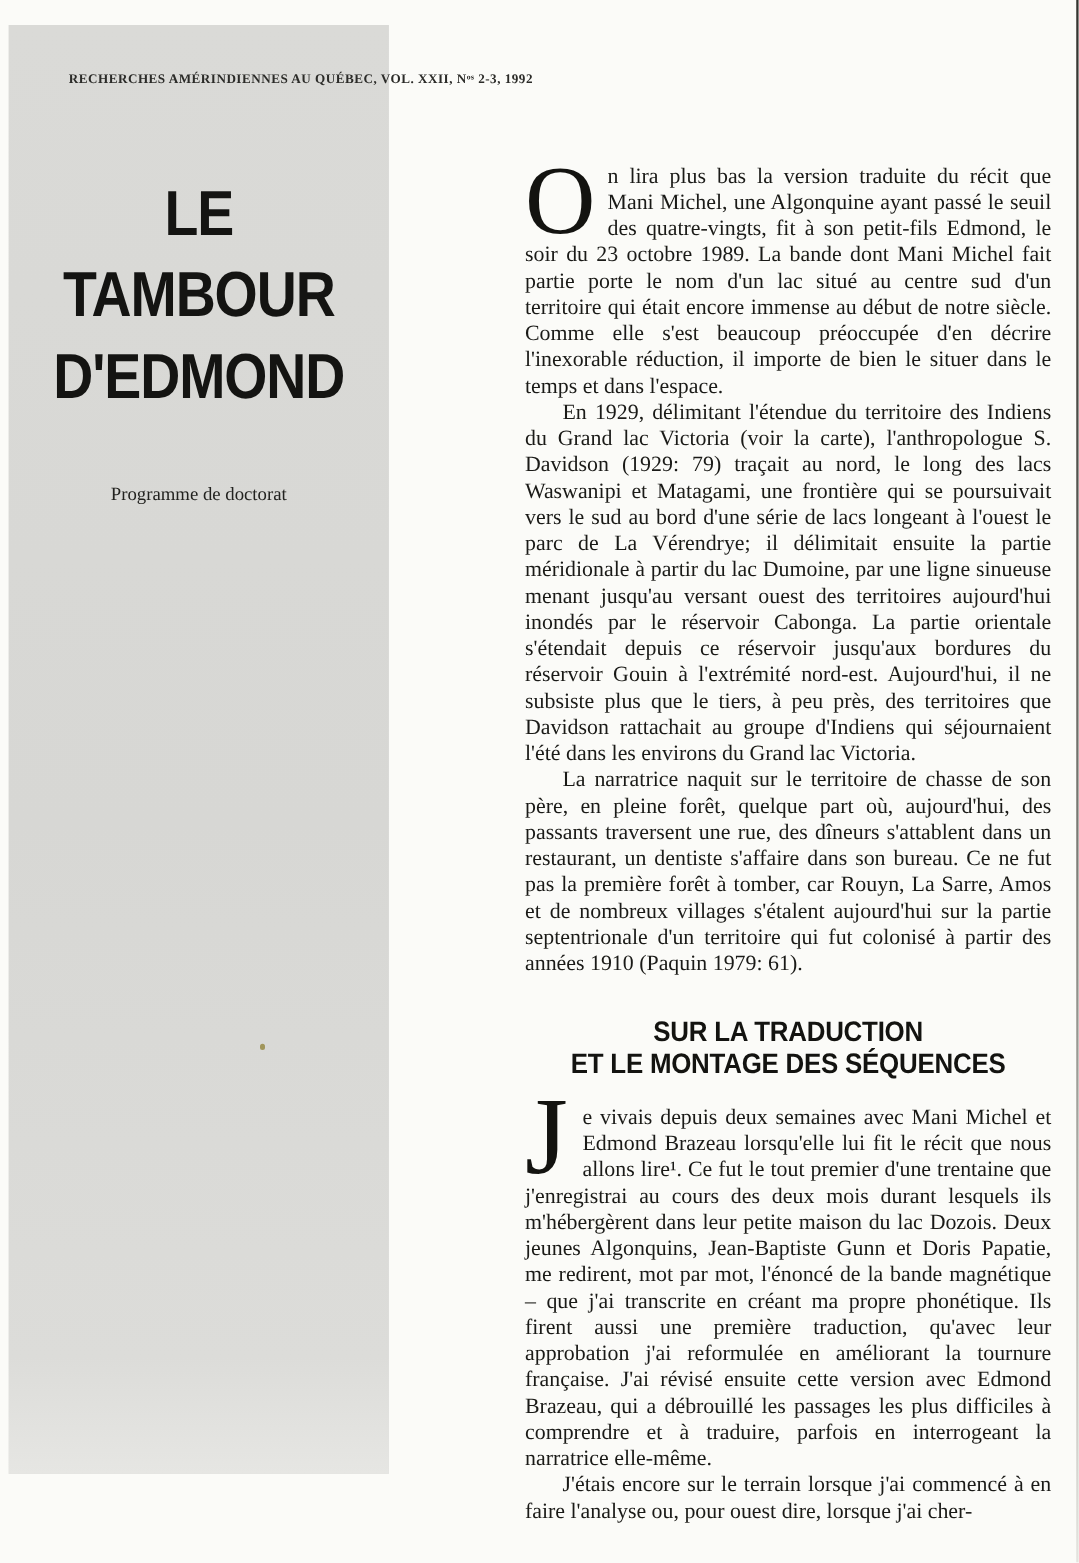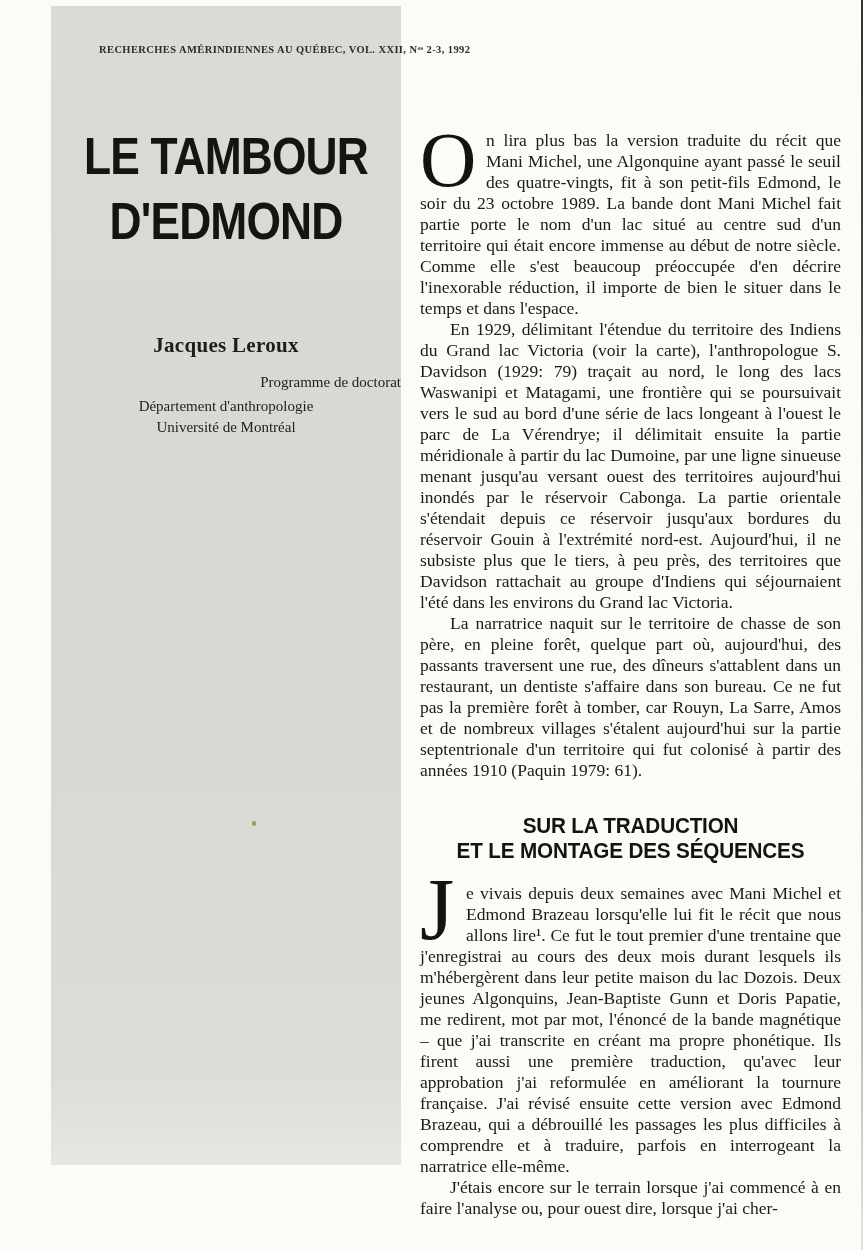--- a/index.html
+++ b/index.html
@@ -8,25 +8,24 @@
     background: #fbfbf8;
     font-family: "Liberation Serif", serif;
     position: relative;
     overflow: hidden;
   }
   .page { position: absolute; inset: 0; }
 
   
   .panel {
     position: absolute;
-    left: 7px; top: 6px;
-    width: 350px; height: 1159px;
+    left: 7px; top: 20px;
+    width: 304px; height: 1159px;
     background: #d9d9d6;
     background-image: linear-gradient(180deg, #dadad7 0%, #d7d7d4 55%, #dcdcd9 92%, #e6e6e3 100%);
-    margin-left: 44px;
   }
 
   .running-header {
     position: absolute;
     left: 48px; top: 38px;
     font-size: 10.5px;
     font-weight: bold;
     letter-spacing: 0.4px;
     color: #2b2b28;
     white-space: nowrap;
@@ -54,21 +53,21 @@
     text-align: center;
     font-size: 21px;
     font-weight: bold;
     letter-spacing: 0.3px;
     color: #1d1d1a;
   }
   .affil-1 {
     position: absolute;
     left: 0; top: 368px;
     width: 100%;
-    text-align: right;
+    text-align: center;
     font-size: 15px;
     color: #22221f;
   }
   .affil-23 {
     position: absolute;
     left: 0; top: 390px;
     width: 100%;
     text-align: center;
     font-size: 15px;
     line-height: 21px;
@@ -140,28 +139,23 @@
 <div class="page">
 
   <div class="panel">
     <div class="running-header">RECHERCHES AMÉRINDIENNES AU QUÉBEC, VOL. XXII, Nᵒˢ 2-3, 1992</div>
 
     <div class="title-block">
       <div>LE TAMBOUR</div>
       <div>D'EDMOND</div>
     </div>
 
-    <div class="author-name">Jacques Leroux</div>
 
     <div class="affil-1">Programme de doctorat</div>
 
-    <div class="affil-23">
-      <div>Département d'anthropologie</div>
-      <div>Université de Montréal</div>
-    </div>
 
     <div class="speck"></div>
   </div>
 
   <div class="main-col">
 
     <p class="para">
       <span class="dc dc-o">O</span><span>n lira plus bas la version traduite du récit que Mani Michel, une Algonquine ayant passé le seuil des quatre-vingts, fit à son petit-fils Edmond, le soir du 23 octobre 1989. La bande dont Mani Michel fait partie porte le nom d'un lac situé au centre sud d'un territoire qui était encore immense au début de notre siècle. Comme elle s'est beaucoup préoccupée d'en décrire l'inexorable réduction, il importe de bien le situer dans le temps et dans l'espace.</span>
     </p>
 

